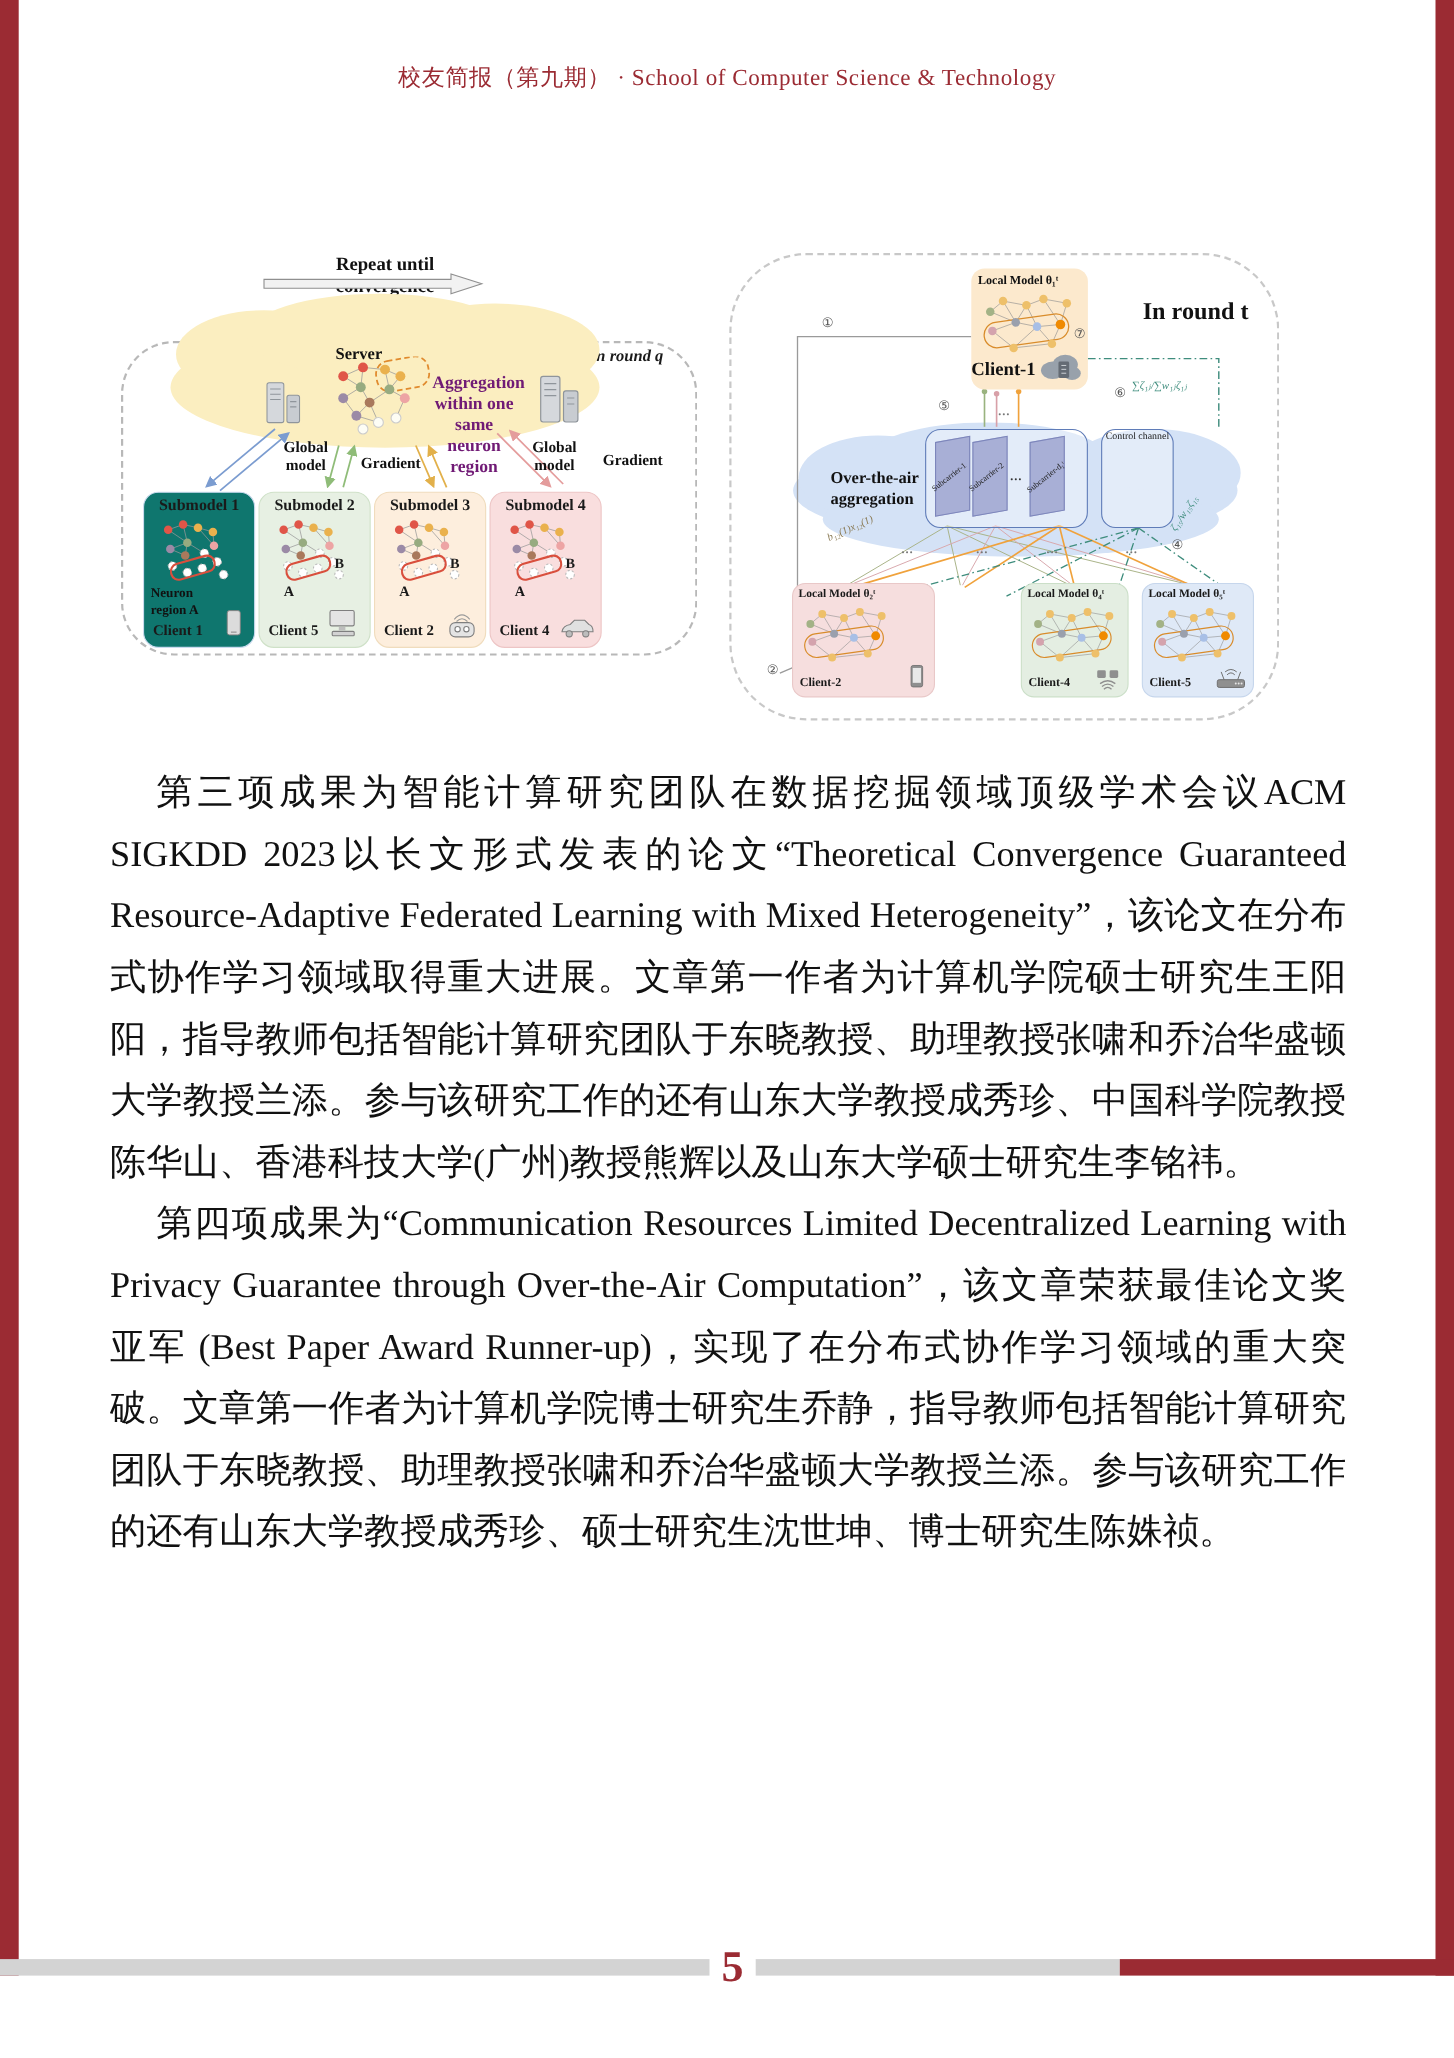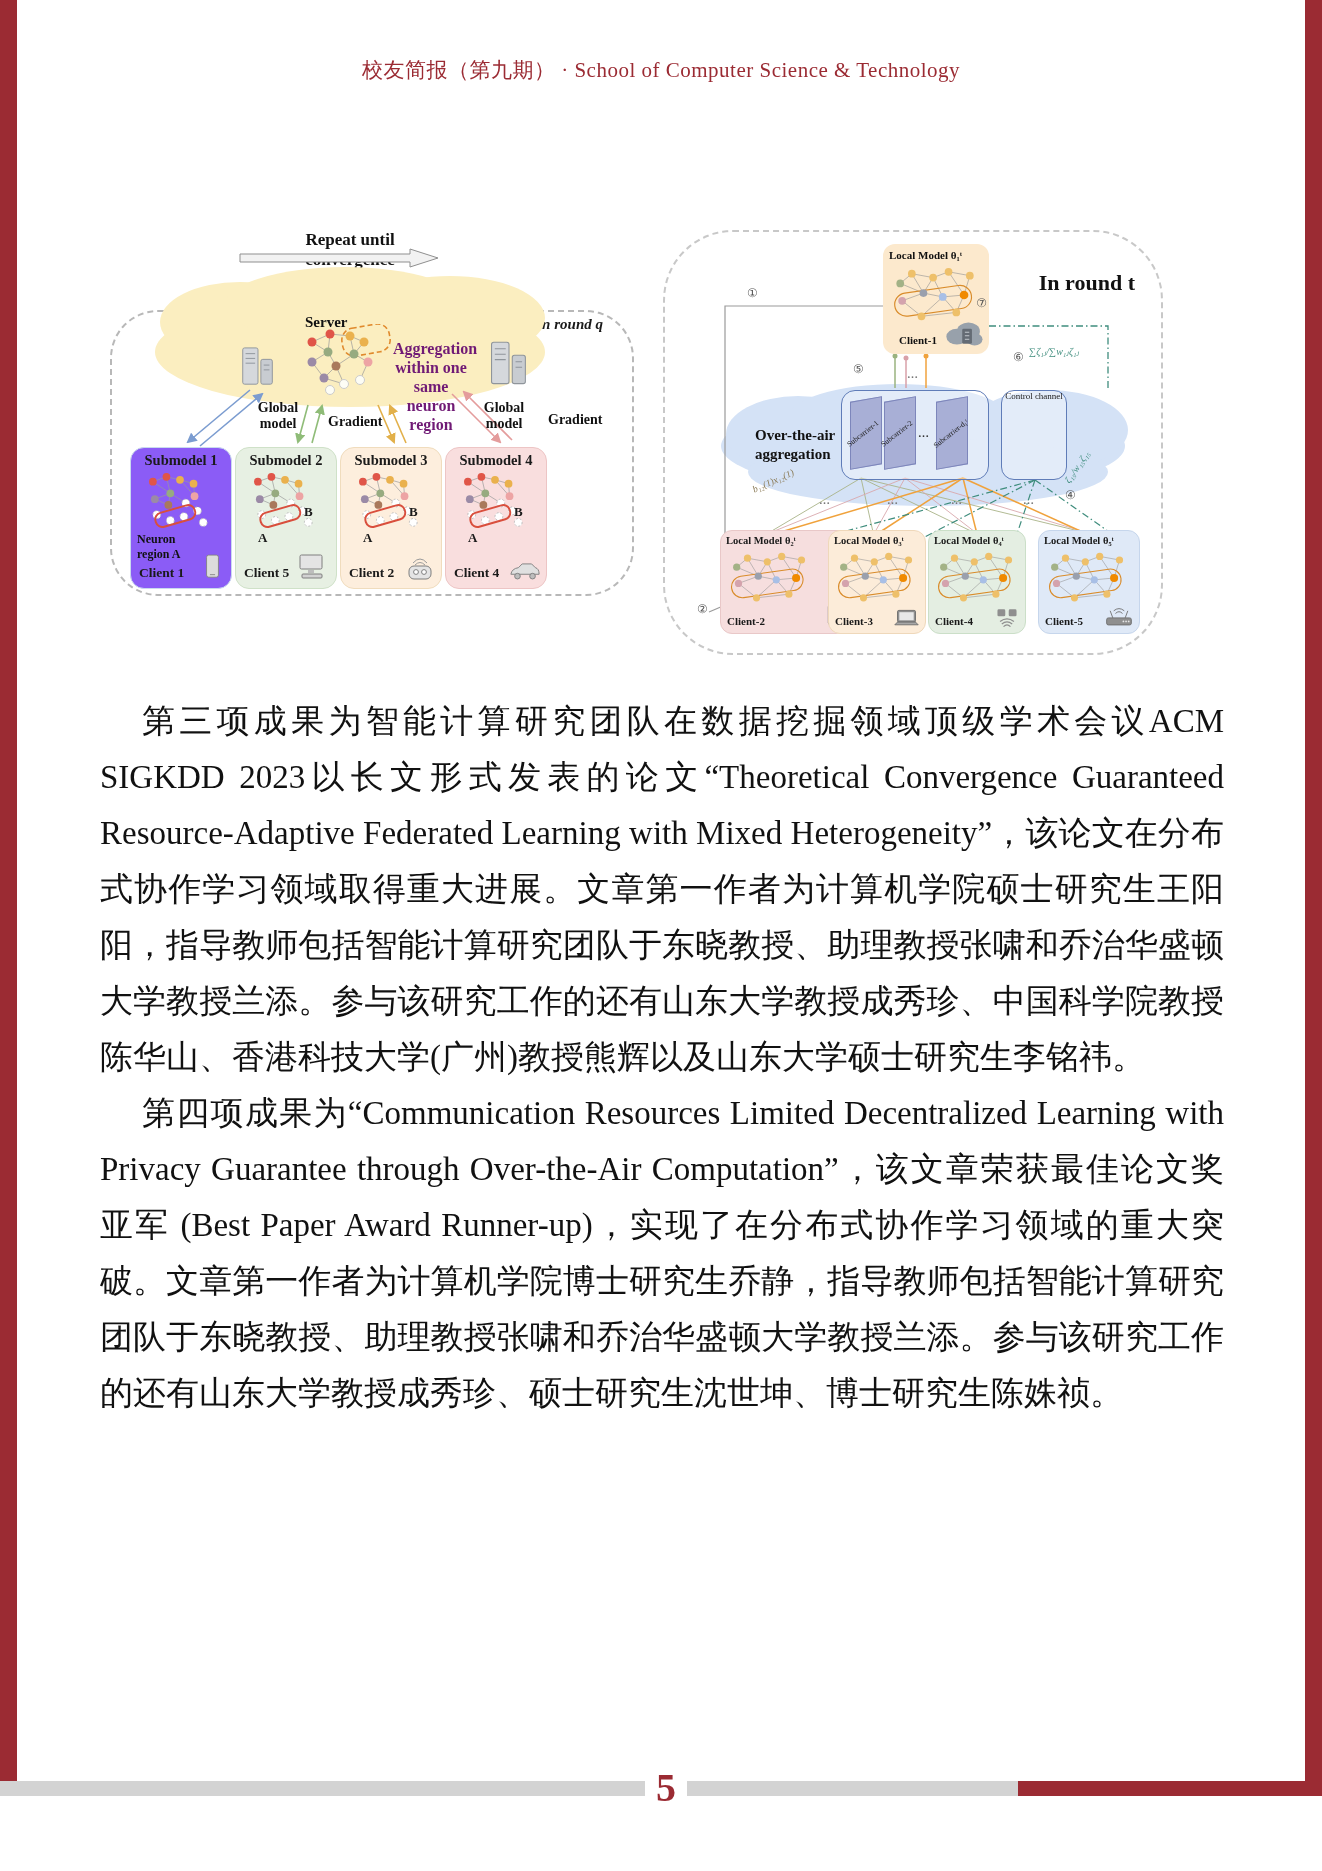--- a/index.html
+++ b/index.html
@@ -216,21 +216,21 @@
         <line x1="352" y1="172" x2="400" y2="220" stroke="#e49c9c" marker-end="url(#m-pink)"></line>
         <line x1="412" y1="218" x2="364" y2="170" stroke="#e49c9c" marker-end="url(#m-pink)"></line>
       </g>
     </svg>
 
     <div class="lbl" style="left:146px;top:178px;width:64px;font-size:14px;text-align:center;line-height:1.15;">Global model</div>
     <div class="lbl" style="left:228px;top:192px;font-size:14px;">Gradient</div>
     <div class="lbl" style="left:372px;top:178px;width:64px;font-size:14px;text-align:center;line-height:1.15;">Global model</div>
     <div class="lbl" style="left:448px;top:190px;font-size:14px;">Gradient</div>
 
-    <div class="sm" style="left:30px;background:#8b5cf6;border:1px solid #c9daee;">
+    <div class="sm" style="left:30px;background:#0f766e;border:1px solid #c9daee;">
       <div class="sm-title">Submodel 1</div>
       <svg class="abs" style="left:10px;top:24px;width:78px;height:62px;" viewBox="0 0 80 64">
           <use href="#subnet"></use>
         </svg>
       <div class="lbl" style="left:6px;top:84px;width:60px;font-size:12px;line-height:1.25;">Neuron region A</div>
       <svg class="abs" style="right:10px;bottom:8px;width:17px;height:26px;" viewBox="0 0 20 30">
         <rect x="3" y="1" width="14" height="26" rx="2.5" fill="#dcdcdc" stroke="#7f7f7f"></rect>
           <line x1="7" y1="24" x2="13" y2="24" stroke="#7f7f7f"></line>
       </svg>
       <div class="sm-client">Client 1</div>
@@ -332,21 +332,21 @@
         <line x1="372" y1="250" x2="352" y2="310"></line>
           <line x1="372" y1="250" x2="452" y2="306"></line>
       </g>
     </svg>
 
     <div class="abs" style="left:220px;top:14px;width:106px;height:110px;background:#fce9cd;border-radius:12px;">
       <div class="lbl" style="left:6px;top:5px;font-size:11px;">Local Model θ₁ᵗ</div>
       <svg class="abs" style="left:8px;top:22px;width:90px;height:58px;" viewBox="0 0 90 60">
           <use href="#nn"></use>
         </svg>
-      <div class="lbl" style="left:16px;bottom:8px;font-size:11px;">Client-1</div>
+      <div class="lbl" style="left:0;bottom:8px;font-size:17px;">Client-1</div>
       <svg class="abs" style="right:5px;bottom:5px;width:40px;height:30px;" viewBox="0 0 44 34">
         <g fill="#98a1ab">
             <ellipse cx="14" cy="20" rx="12" ry="9"></ellipse>
             <ellipse cx="27" cy="14" rx="13" ry="10"></ellipse>
             <ellipse cx="34" cy="23" rx="9" ry="7"></ellipse>
           </g>
         <rect x="20" y="11" width="11" height="17" rx="1.5" fill="#646b74"></rect>
         <line x1="23" y1="15" x2="28" y2="15" stroke="#cfd4d9"></line>
           <line x1="23" y1="19" x2="28" y2="19" stroke="#cfd4d9"></line>
           <line x1="23" y1="23" x2="28" y2="23" stroke="#cfd4d9"></line>
@@ -390,32 +390,20 @@
       <div class="bm-title">Local Model θ₂ᵗ</div>
       <svg class="abs" style="left:5px;top:20px;width:88px;height:54px;" viewBox="0 0 90 60">
           <use href="#nn"></use>
         </svg>
       <svg class="abs" style="right:8px;bottom:5px;width:15px;height:25px;" viewBox="0 0 20 30">
         <rect x="3" y="1" width="14" height="26" rx="2.5" fill="#8f8f8f" stroke="#6c6c6c"></rect>
           <rect x="5" y="4" width="10" height="18" fill="#e8e8e8"></rect>
       </svg>
       <div class="bm-client">Client-2</div>
     </div>
-    <div class="bm" style="left:165px;width:96px;background:#fcecd9;border:1px solid #efd8ba;">
-      <div class="bm-title">Local Model θ₃ᵗ</div>
-      <svg class="abs" style="left:4px;top:20px;width:88px;height:54px;" viewBox="0 0 90 60">
-          <use href="#nn"></use>
-        </svg>
-      <svg class="abs" style="right:5px;bottom:5px;width:27px;height:19px;" viewBox="0 0 30 20">
-        <rect x="5" y="1" width="20" height="13" rx="1.5" fill="#8f8f8f" stroke="#6c6c6c"></rect>
-          <rect x="7" y="3" width="16" height="9" fill="#e8e8e8"></rect>
-        <path d="M2,17 L28,17 L25,14 L5,14 Z" fill="#a7a7a7" stroke="#6c6c6c"></path>
-      </svg>
-      <div class="bm-client">Client-3</div>
-    </div>
     <div class="bm" style="left:265px;width:96px;background:#e4eee2;border:1px solid #cbdfc8;">
       <div class="bm-title">Local Model θ₄ᵗ</div>
       <svg class="abs" style="left:4px;top:20px;width:88px;height:54px;" viewBox="0 0 90 60">
           <use href="#nn"></use>
         </svg>
       <svg class="abs" style="right:5px;bottom:4px;width:26px;height:22px;" viewBox="0 0 30 24">
         <rect x="4" y="2" width="9" height="8" rx="1.5" fill="#8f8f8f"></rect>
           <rect x="17" y="2" width="9" height="8" rx="1.5" fill="#8f8f8f"></rect>
         <path d="M7,16 Q15,10 23,16" fill="none" stroke="#8f8f8f" stroke-width="1.4"></path>
         <path d="M9,19 Q15,14 21,19" fill="none" stroke="#8f8f8f" stroke-width="1.4"></path>

